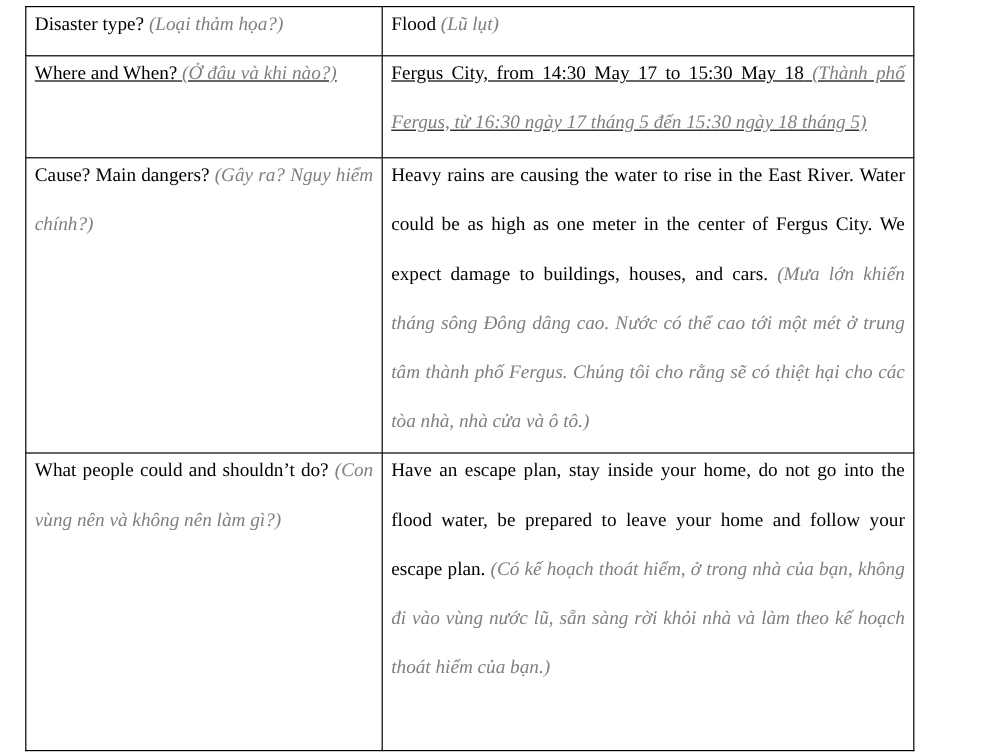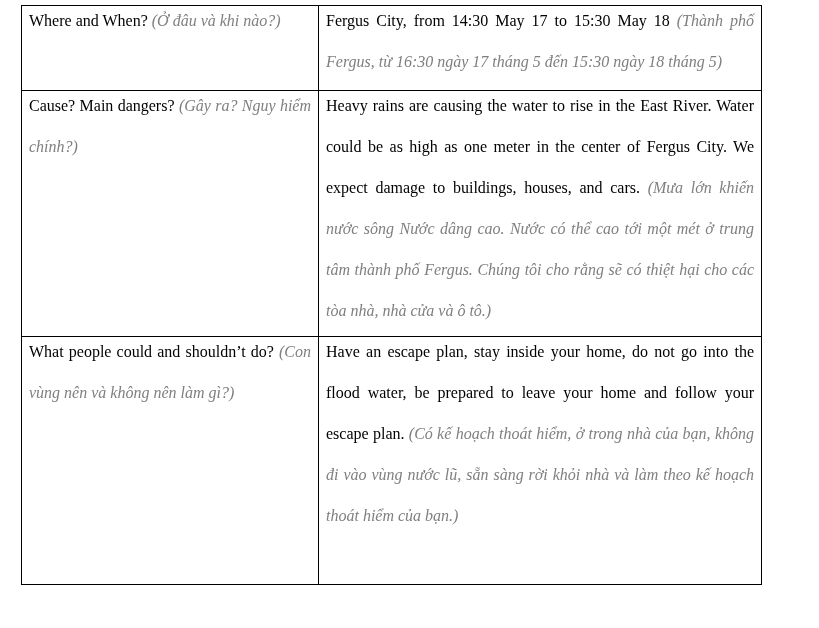--- a/index.html
+++ b/index.html
@@ -35,38 +35,52 @@
     text-align: justify;
     line-height: 41px;
     overflow: hidden;
   }
   .cell-text {
     margin-top: -6px;
   }
   .col-q { width: 297px; }
   .col-a { width: 443px; }
   tr.r1 td { height: 40px; }
-  tr.r2 td { height: 84px; }
+  tr.r2 td { height: 84px; text-decoration: underline; }
   tr.r3 td { height: 245px; margin-top: 47px; }
   tr.r4 td { height: 247px; }
   .vi {
     font-style: italic;
     color: #7f7f7f;
   }
 </style>
 </head>
 <body>
 
 <div class="page">
   <table class="report">
     <colgroup>
       <col class="col-q">
       <col class="col-a">
     </colgroup>
     <tbody>
+      <tr class="r1">
+        <td>
+          <div class="cell-text">
+            <span>Disaster type?</span>
+            <span class="vi">(Loại thảm họa?)</span>
+          </div>
+        </td>
+        <td>
+          <div class="cell-text">
+            <span>Flood</span>
+            <span class="vi">(Lũ lụt)</span>
+          </div>
+        </td>
+      </tr>
       <tr class="r2">
         <td>
           <div class="cell-text">
             <span>Where and When?</span>
             <span class="vi">(Ở đâu và khi nào?)</span>
           </div>
         </td>
         <td>
           <div class="cell-text">
             <span>Fergus City, from 14:30 May 17 to 15:30 May 18</span>
@@ -77,21 +91,21 @@
       <tr class="r3">
         <td>
           <div class="cell-text">
             <span>Cause? Main dangers?</span>
             <span class="vi">(Gây ra? Nguy hiểm chính?)</span>
           </div>
         </td>
         <td>
           <div class="cell-text">
             <span>Heavy rains are causing the water to rise in the East River. Water could be as high as one meter in the center of Fergus City. We expect damage to buildings, houses, and cars.</span>
-            <span class="vi">(Mưa lớn khiến nước sông Nước dâng cao. Nước có thể cao tới một mét ở trung tâm thành phố Fergus. Chúng tôi cho rằng sẽ có thiệt hại cho các tòa nhà, nhà cửa và ô tô.)</span>
+            <span class="vi">(Mưa lớn khiến tháng sông Đông dâng cao. Nước có thể cao tới một mét ở trung tâm thành phố Fergus. Chúng tôi cho rằng sẽ có thiệt hại cho các tòa nhà, nhà cửa và ô tô.)</span>
           </div>
         </td>
       </tr>
       <tr class="r4">
         <td>
           <div class="cell-text">
             <span>What people could and shouldn’t do?</span>
             <span class="vi">(Con vùng nên và không nên làm gì?)</span>
           </div>
         </td>

